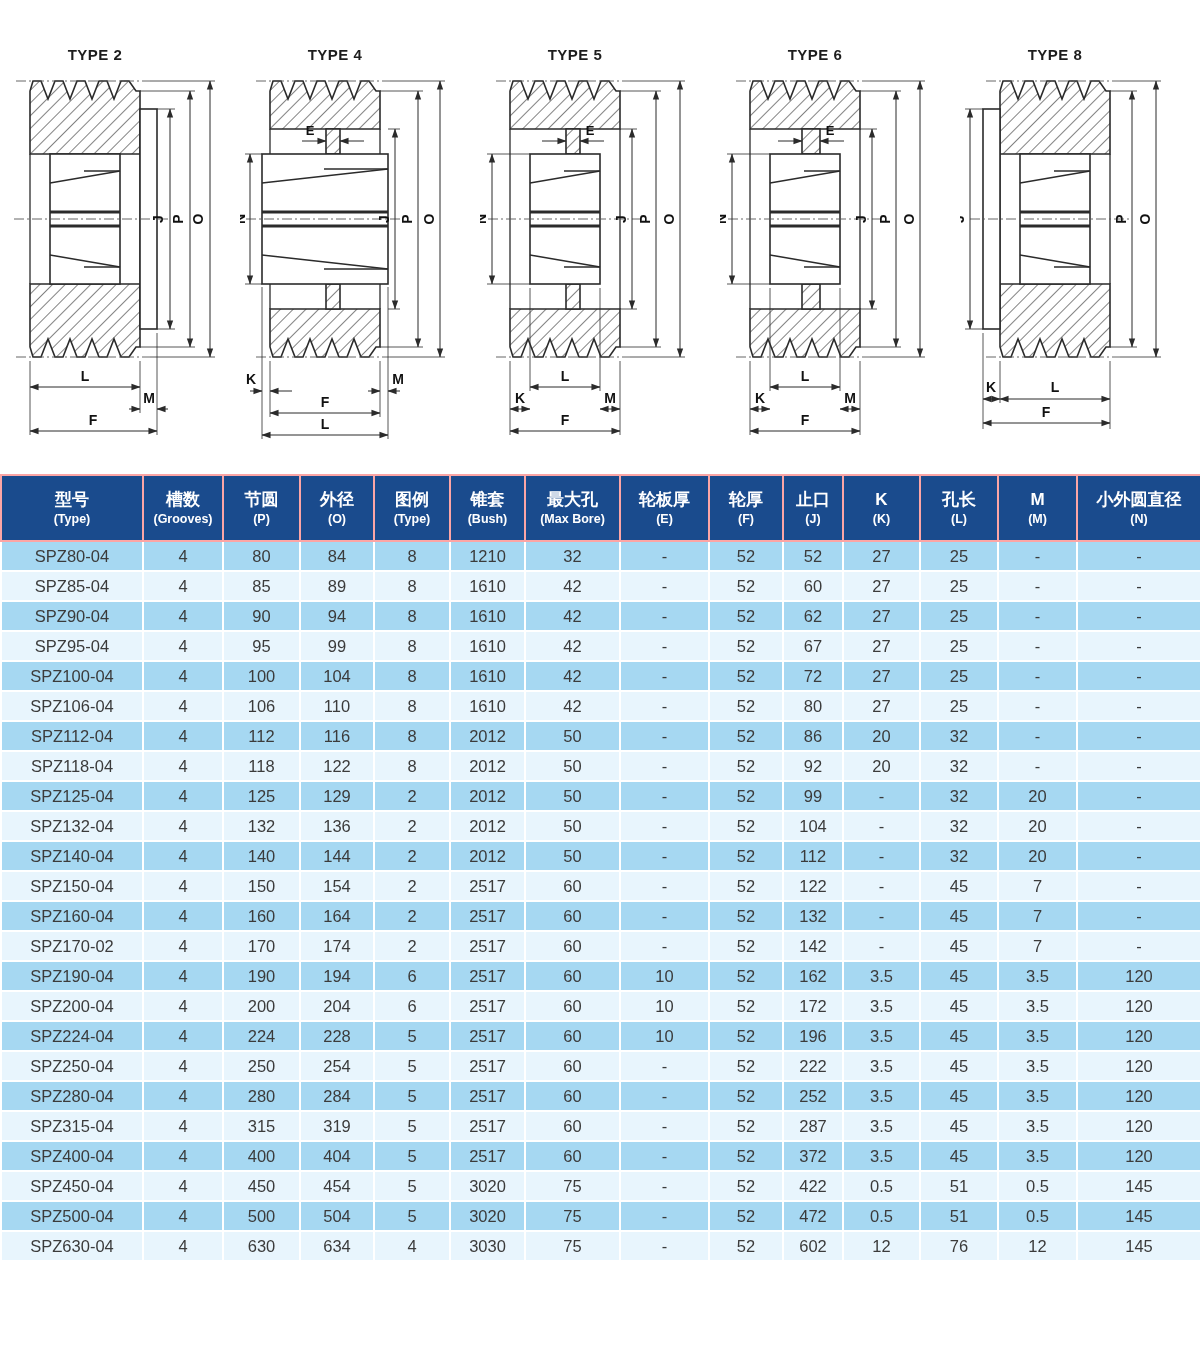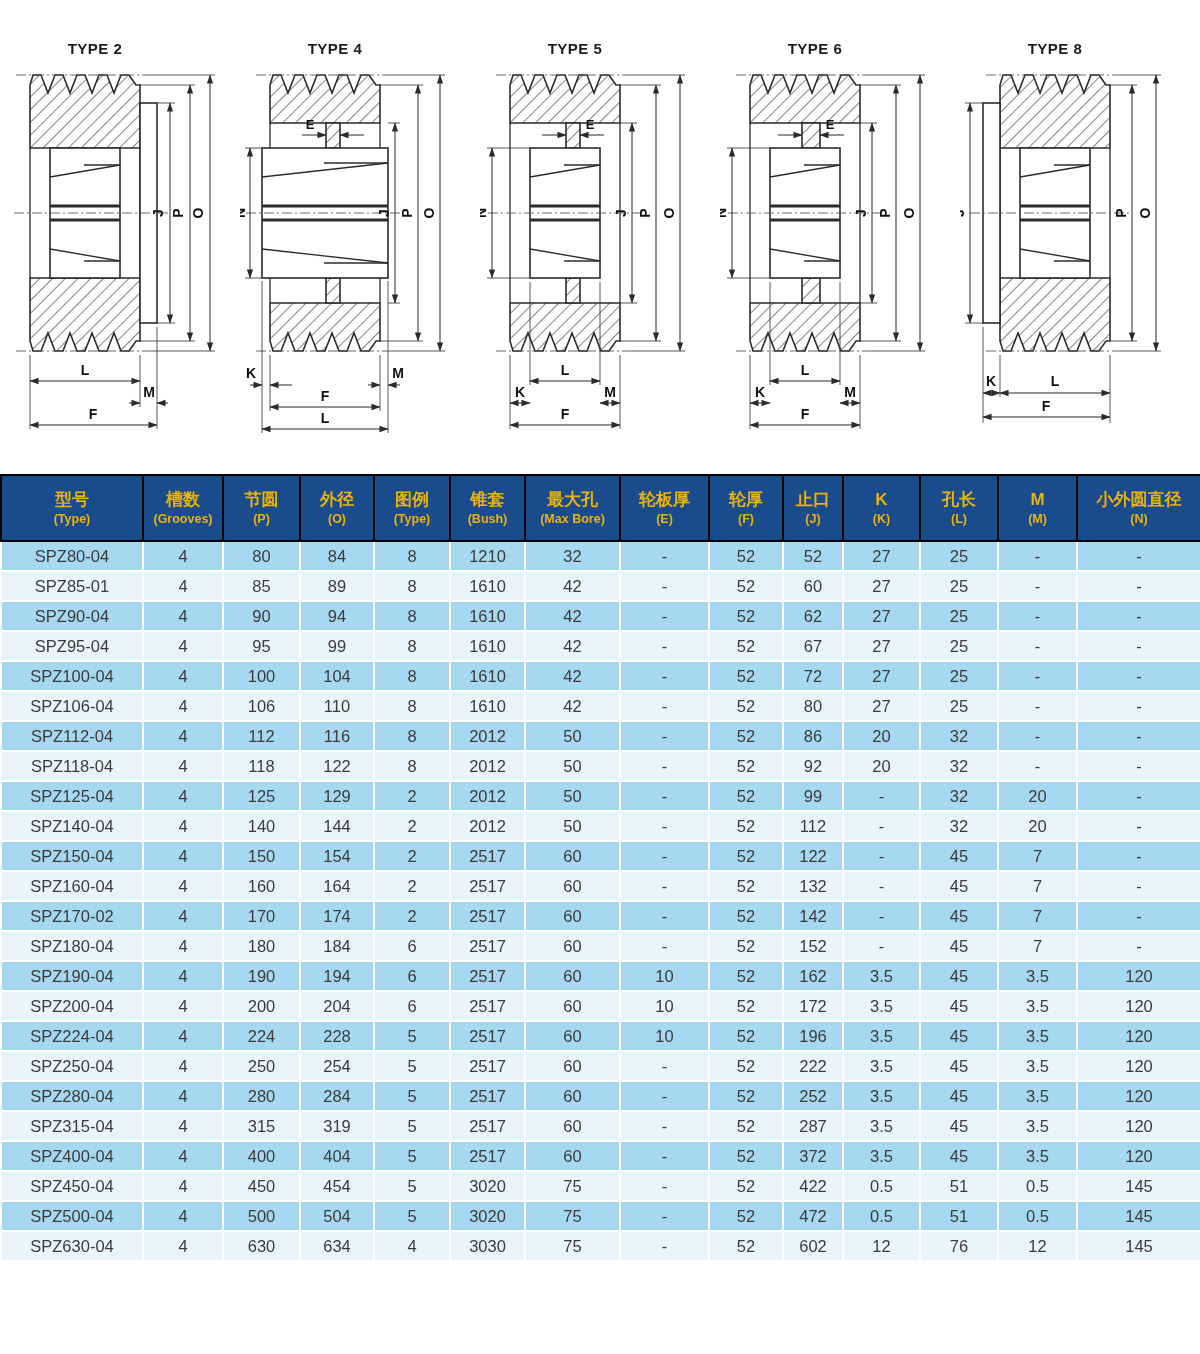--- a/index.html
+++ b/index.html
@@ -9,37 +9,37 @@
     --cell-text:#3b3b3b;
     --line:#2b2b2b;
   }
   *{box-sizing:border-box;}
   body{margin:0;background:#ffffff;font-family:"Liberation Sans","DejaVu Sans",sans-serif;}
   .page{width:1200px;height:1354px;background:#fff;overflow:hidden;}
 
   
   .diagrams{display:flex;height:474px;padding-top:24px;}
   .diagram{width:240px;position:relative;}
-  .dg-title{width:190px;text-align:center;font-size:15px;font-weight:bold;color:#1d1d1d;letter-spacing:.5px;margin:16px 0 6px 0;}
+  .dg-title{width:190px;text-align:center;font-size:15px;font-weight:bold;color:#1d1d1d;letter-spacing:.5px;margin:22px 0 6px 0;}
   .diagram svg{display:block;}
 
   .hatched{fill:url(#hatch);stroke:var(--line);stroke-width:1.6;}
   .whitefill{fill:#fff;stroke:var(--line);stroke-width:1.6;}
   .wall{stroke:var(--line);stroke-width:1.3;}
   .thin{stroke:var(--line);stroke-width:.8;}
   .dim{stroke:var(--line);stroke-width:1;fill:none;}
   .cl{stroke:#555;stroke-width:.9;stroke-dasharray:10 3 2 3;}
   .bore{stroke:var(--line);stroke-width:3;}
   .dimtext{font:bold 14px "Liberation Sans",sans-serif;fill:#111;text-anchor:middle;}
   .dimtext.small{font-size:13px;}
 
   
   table.spec{width:1200px;border-collapse:collapse;table-layout:fixed;}
   table.spec th{
-    background:var(--header-bg);color:#eab308;border:2px solid #000000;
+    background:var(--header-bg);color:#ffffff;border:2px solid #fca5a5;
     height:66px;padding:0;vertical-align:middle;text-align:center;
   }
   table.spec th .h-zh{font-size:17px;font-weight:bold;line-height:22px;}
   table.spec th .h-en{font-size:12.5px;font-weight:bold;line-height:16px;}
   table.spec td{
     border:2px solid #fff;height:30px;padding:0;text-align:center;
     font-size:16.5px;color:var(--cell-text);
   }
   table.spec tbody tr:nth-child(odd) td{background:var(--row-odd);}
   table.spec tbody tr:nth-child(even) td{background:var(--row-even);}
@@ -419,21 +419,21 @@
           <td>32</td>
           <td>-</td>
           <td>52</td>
           <td>52</td>
           <td>27</td>
           <td>25</td>
           <td>-</td>
           <td>-</td>
         </tr>
         <tr>
-          <td>SPZ85-01</td>
+          <td>SPZ85-04</td>
           <td>4</td>
           <td>85</td>
           <td>89</td>
           <td>8</td>
           <td>1610</td>
           <td>42</td>
           <td>-</td>
           <td>52</td>
           <td>60</td>
           <td>27</td>
@@ -547,20 +547,36 @@
           <td>50</td>
           <td>-</td>
           <td>52</td>
           <td>99</td>
           <td>-</td>
           <td>32</td>
           <td>20</td>
           <td>-</td>
         </tr>
         <tr>
+          <td>SPZ132-04</td>
+          <td>4</td>
+          <td>132</td>
+          <td>136</td>
+          <td>2</td>
+          <td>2012</td>
+          <td>50</td>
+          <td>-</td>
+          <td>52</td>
+          <td>104</td>
+          <td>-</td>
+          <td>32</td>
+          <td>20</td>
+          <td>-</td>
+        </tr>
+        <tr>
           <td>SPZ140-04</td>
           <td>4</td>
           <td>140</td>
           <td>144</td>
           <td>2</td>
           <td>2012</td>
           <td>50</td>
           <td>-</td>
           <td>52</td>
           <td>112</td>
@@ -611,36 +627,20 @@
           <td>60</td>
           <td>-</td>
           <td>52</td>
           <td>142</td>
           <td>-</td>
           <td>45</td>
           <td>7</td>
           <td>-</td>
         </tr>
         <tr>
-          <td>SPZ180-04</td>
-          <td>4</td>
-          <td>180</td>
-          <td>184</td>
-          <td>6</td>
-          <td>2517</td>
-          <td>60</td>
-          <td>-</td>
-          <td>52</td>
-          <td>152</td>
-          <td>-</td>
-          <td>45</td>
-          <td>7</td>
-          <td>-</td>
-        </tr>
-        <tr>
           <td>SPZ190-04</td>
           <td>4</td>
           <td>190</td>
           <td>194</td>
           <td>6</td>
           <td>2517</td>
           <td>60</td>
           <td>10</td>
           <td>52</td>
           <td>162</td>

